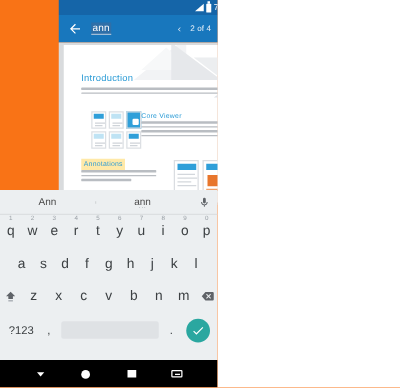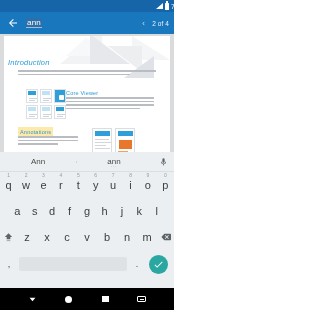--- a/index.html
+++ b/index.html
@@ -2,21 +2,21 @@
 <html><head>
 <meta charset="utf-8">
 <style>
   * { margin:0; padding:0; box-sizing:border-box; }
   html,body { width:174px; height:310px; overflow:hidden; }
   body {
     font-family:"Liberation Sans", sans-serif;
     background:#ffffff;
     -webkit-font-smoothing:none;
   }
-  #app { position:relative; width:188px; height:310px; overflow:hidden; background:#f97316; }
+  #app { position:relative; width:188px; height:310px; overflow:hidden; background:#f97316;padding-left:47px; }
 
   
   .statusbar {
     height:12px; background:#1565a8; position:relative;
     display:flex; align-items:center; justify-content:flex-end;
     padding-right:3px; gap:2px;
   }
   .sb-signal { width:7px; height:6px; position:relative; }
   .sb-signal:before{
     content:""; position:absolute; right:0; bottom:0;
@@ -60,21 +60,21 @@
         border-left:0 solid transparent; border-right:38px solid transparent; border-bottom:24px solid #f4f5f7; }
   .p5 { top:20px; left:120px; width:0;height:0;
         border-left:30px solid transparent; border-right:0 solid transparent; border-bottom:22px solid #dfe2e6; }
   .p6 { top:2px; left:62px; width:0;height:0;
         border-left:20px solid transparent; border-right:20px solid transparent; border-bottom:18px solid #f7f8f9; }
 
   .sec-title {
     position:absolute; font-size:7.5px; line-height:8px;
     color:#2c9cd6; letter-spacing:.2px; font-weight:normal;
   }
-  .t-intro { left:4px; top:23px;font-style:italic; }
+  .t-intro { left:14px; top:23px; }
 
   .body-lines { position:absolute; }
   .bl { height:1.5px; background:#b9bdc2; margin-bottom:2px; border-radius:.5px; }
   .intro-lines { left:14px; top:34px; width:138px; }
   .intro-lines .bl:nth-child(1){ width:138px; }
   .intro-lines .bl:nth-child(2){ width:112px; }
 
   
   .thumbgrid { position:absolute; left:22px; top:53px; display:grid; grid-template-columns:repeat(3,12px); grid-template-rows:repeat(2,14px); gap:2px; }
   .th { background:#ffffff; border:.5px solid #dcdfe3; position:relative; overflow:hidden; }
@@ -341,20 +341,21 @@
       <span class="key">n</span>
       <span class="key">m</span>
       <span class="kspecial">
         <svg width="12" height="10" viewBox="0 0 24 24">
             <path d="M22 4H8L1 12l7 8h14a2 2 0 0 0 2-2V6a2 2 0 0 0-2-2zm-3.3 11.3-1.4 1.4L14 13.4l-3.3 3.3-1.4-1.4L12.6 12 9.3 8.7l1.4-1.4L14 10.6l3.3-3.3 1.4 1.4L15.4 12z" fill="#5f6368"></path>
           </svg>
       </span>
     </div>
 
     <div class="krow row4">
+      <span class="k123">?123</span>
       <span class="kpunct">,</span>
       <span class="kspace"></span>
       <span class="kpunct">.</span>
       <span class="kenter">
         <span class="circ">
           <svg width="11" height="11" viewBox="0 0 24 24">
               <path d="M9 16.2 4.8 12l-1.4 1.4L9 19 21 7l-1.4-1.4z" fill="#ffffff"></path>
             </svg>
         </span>
       </span>

